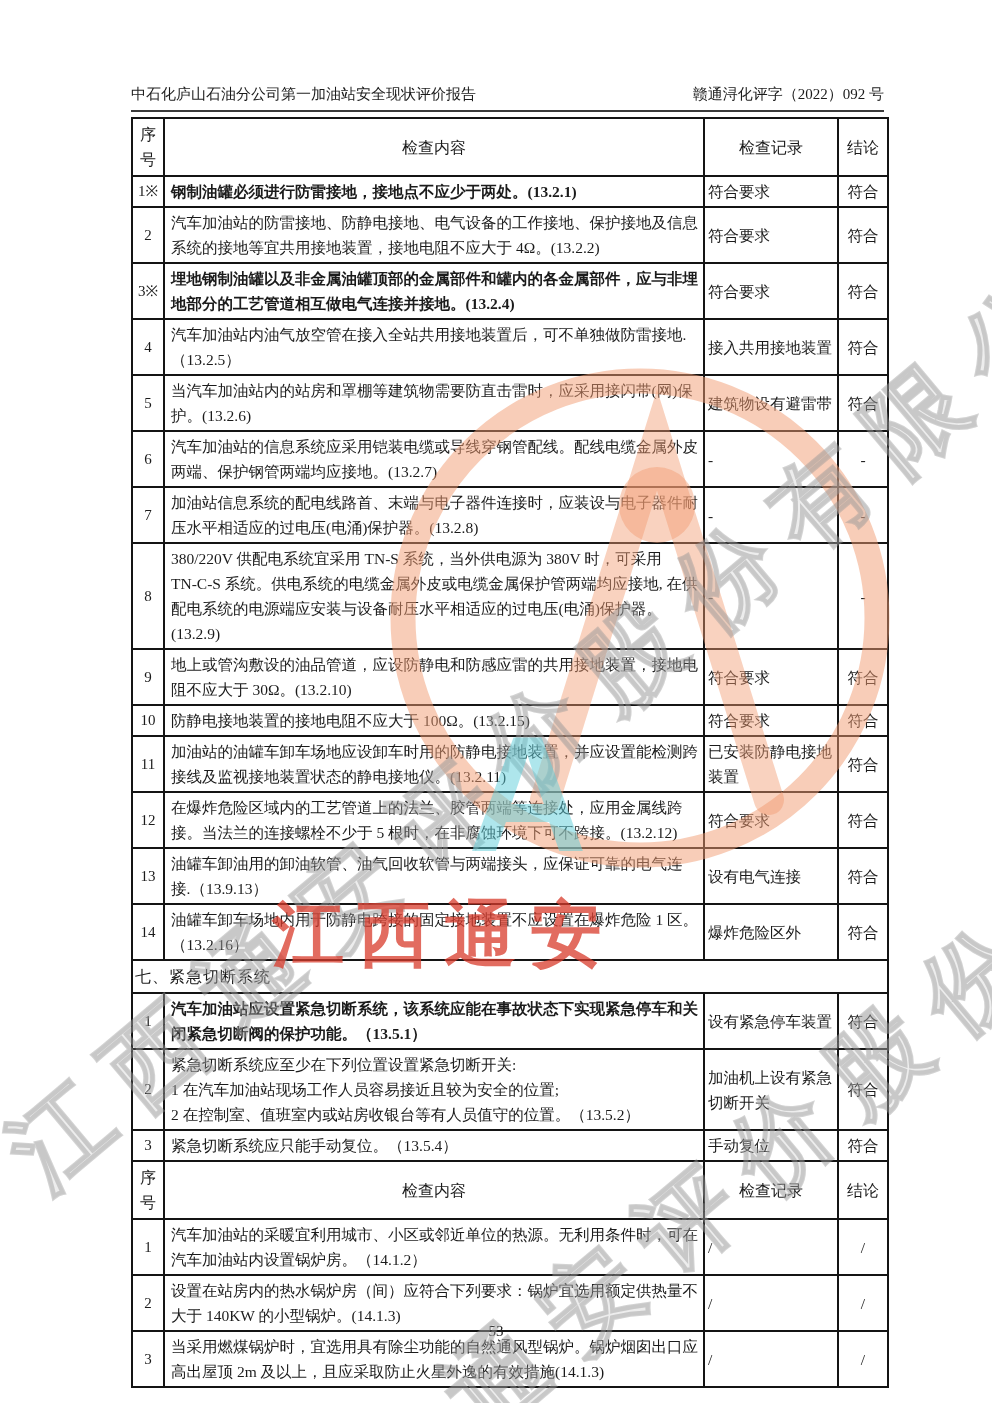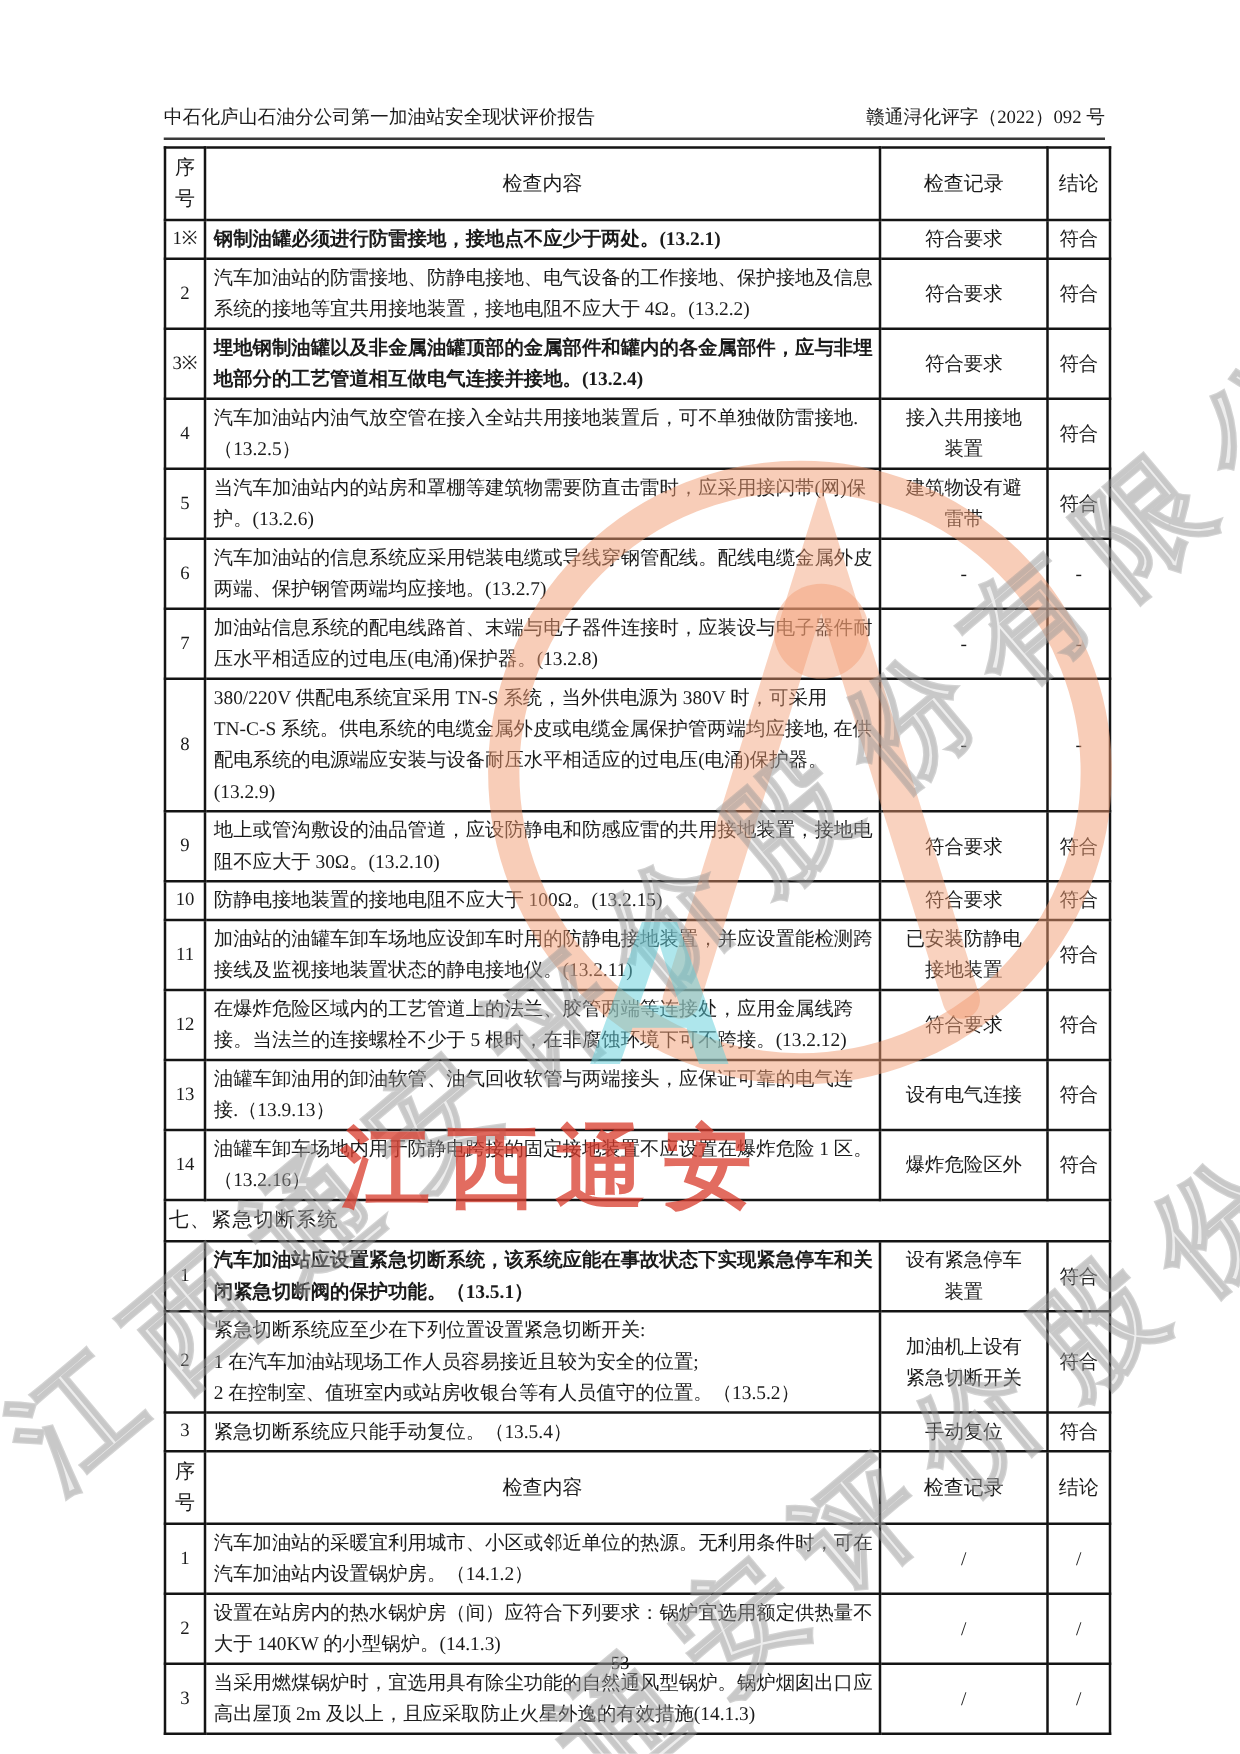--- a/index.html
+++ b/index.html
@@ -21,21 +21,21 @@
   
   .table-wrap{position:absolute;left:131px;top:117px;width:756px;}
   table{border-collapse:collapse;table-layout:fixed;width:756px;}
   td{
     border:2px solid #141414;font-size:15.5px;line-height:25px;
     padding:2px 4px;vertical-align:middle;word-break:break-all;
   }
   td.hdr{text-align:center;font-size:16px;padding:3px 2px;}
   td.no{ text-align:center;padding:2px 0;font-size:15px;}
   td.content{text-align:left;padding:2px 3px 2px 6px;white-space:pre-line;border-radius:11px;}
-  td.record{text-align:center;padding:2px 13px;}
+  td.record{padding:2px 3px;}
   td.concl{text-align:center;}
   tr.boldrow td.content{font-weight:bold;}
   td.section{font-size:16px;letter-spacing:1px;padding:3px 2px;}
   
   .page-number{
     position:absolute;left:0;right:0;top:1323px;text-align:center;
     font-size:15px;
   }
   
   .wm{position:absolute;left:0;top:0;width:992px;height:1403px;pointer-events:none;z-index:5;}

